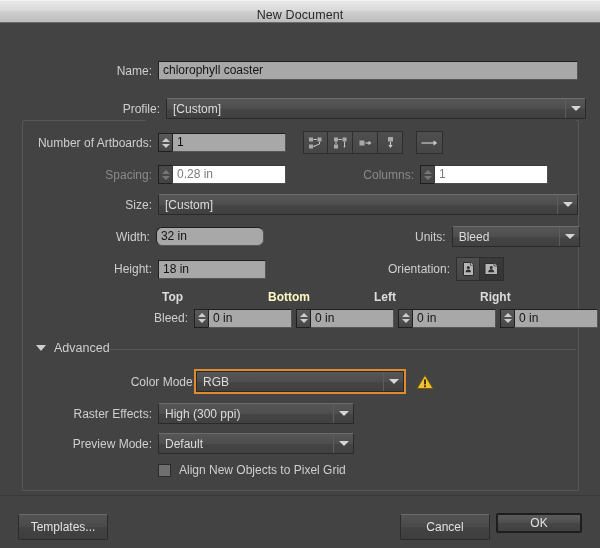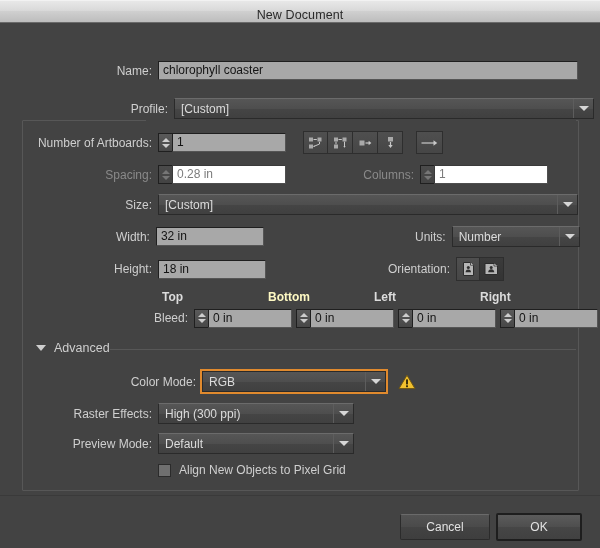--- a/index.html
+++ b/index.html
@@ -227,21 +227,21 @@
   <div class="dialog-body">
 
     <div class="row" style="left:0; top:38px; width:580px;">
       <div class="lbl" style="width:152px;">Name:</div>
       <input class="tinput" style="width: 420px; margin-left: 6px;" type="text" value="chlorophyll coaster">
     </div>
 
     <div class="groupbox"></div>
 
     <div class="groupbox-mask"></div>
-    <div class="row" style="left:16px; top:75px; width:580px; z-index:3;">
+    <div class="row" style="left:8px; top:75px; width:580px; z-index:3;">
       <div class="lbl" style="width:152px;">Profile:</div>
       <div class="ddown" style="width:420px; margin-left:6px;">
         <span>[Custom]</span>
         <span class="arrowbox">
             <i class="caret"></i>
           </span>
       </div>
     </div>
 
     <div class="row" style="left:0; top:108px; width:580px;">
@@ -330,25 +330,25 @@
       <div class="ddown" style="width:420px; margin-left:6px;">
         <span>[Custom]</span>
         <span class="arrowbox">
             <i class="caret"></i>
           </span>
       </div>
     </div>
 
     <div class="row" style="left:0; top:203px; width:580px;">
       <div class="lbl" style="width:152px;">Width:</div>
-      <input class="tinput" style="width: 108px; margin-left: 6px;" type="text" value="32 in">
+      <input class="tinput" style="width: 108px; margin-left: 6px; border-radius: 6px;" type="text" value="32 in">
 
       <div class="lbl" style="width:160px; margin-left:24px;">Units:</div>
       <div class="ddown" style="width:130px; margin-left:6px;">
-        <span>Number</span>
+        <span>Bleed</span>
         <span class="arrowbox">
             <i class="caret"></i>
           </span>
       </div>
     </div>
 
     <div class="row" style="left:0; top:234px; width:580px;">
       <div class="lbl" style="width:152px;">Height:</div>
       <input class="tinput" style="width: 108px; margin-left: 6px;" type="text" value="18 in">
 
@@ -426,21 +426,21 @@
     </div>
 
     <div class="adv-rule"></div>
     <div class="row" style="left:36px; top:318px;">
       <i class="adv-tri"></i>
       <div class="lbl" style="margin-left:8px; text-align:left; font-size:12.5px;">Advanced</div>
     </div>
 
     <div class="row" style="left:0; top:348px;">
       <div class="lbl" style="width:152px;padding-left:44px;">Color Mode:</div>
-      <div class="ddown focused" style="width:184px; margin-left:6px;">
+      <div class="ddown focused" style="width:208px; ">
         <span>RGB</span>
         <span class="arrowbox">
             <i class="caret"></i>
           </span>
       </div>
       <div style="margin-left:12px;">
         <svg width="18" height="16" viewBox="0 0 18 16">
           <path d="M9 1.2 L17 14.6 H1 Z" fill="#f2c12e" stroke="#6e5513" stroke-width="1"></path>
           <rect x="8.1" y="5.4" width="1.8" height="5" fill="#2a2208"></rect>
           <rect x="8.1" y="11.3" width="1.8" height="1.9" fill="#2a2208"></rect>
@@ -468,19 +468,20 @@
       </div>
     </div>
 
     <div class="row" style="left:158px; top:440px;">
       <div class="cbox"></div>
       <div class="lbl" style="margin-left:8px; text-align:left;">Align New Objects to Pixel Grid</div>
     </div>
 
     <div class="bottom-sep"></div>
 
+    <div class="btn" style="position:absolute; left:18px; top:491px; width:90px;">Templates...</div>
 
     <div class="btn" style="position:absolute; left:400px; top:491px; width:90px;">Cancel</div>
 
-    <div class="btn default" style="position:absolute; left:496px; top:490px; width:86px; height:28px;">OK</div>
+    <div class="btn default" style="position:absolute; left:496px; top:490px; width:86px; height:20px;">OK</div>
 
   </div>
 </div>
 
 </body></html>

